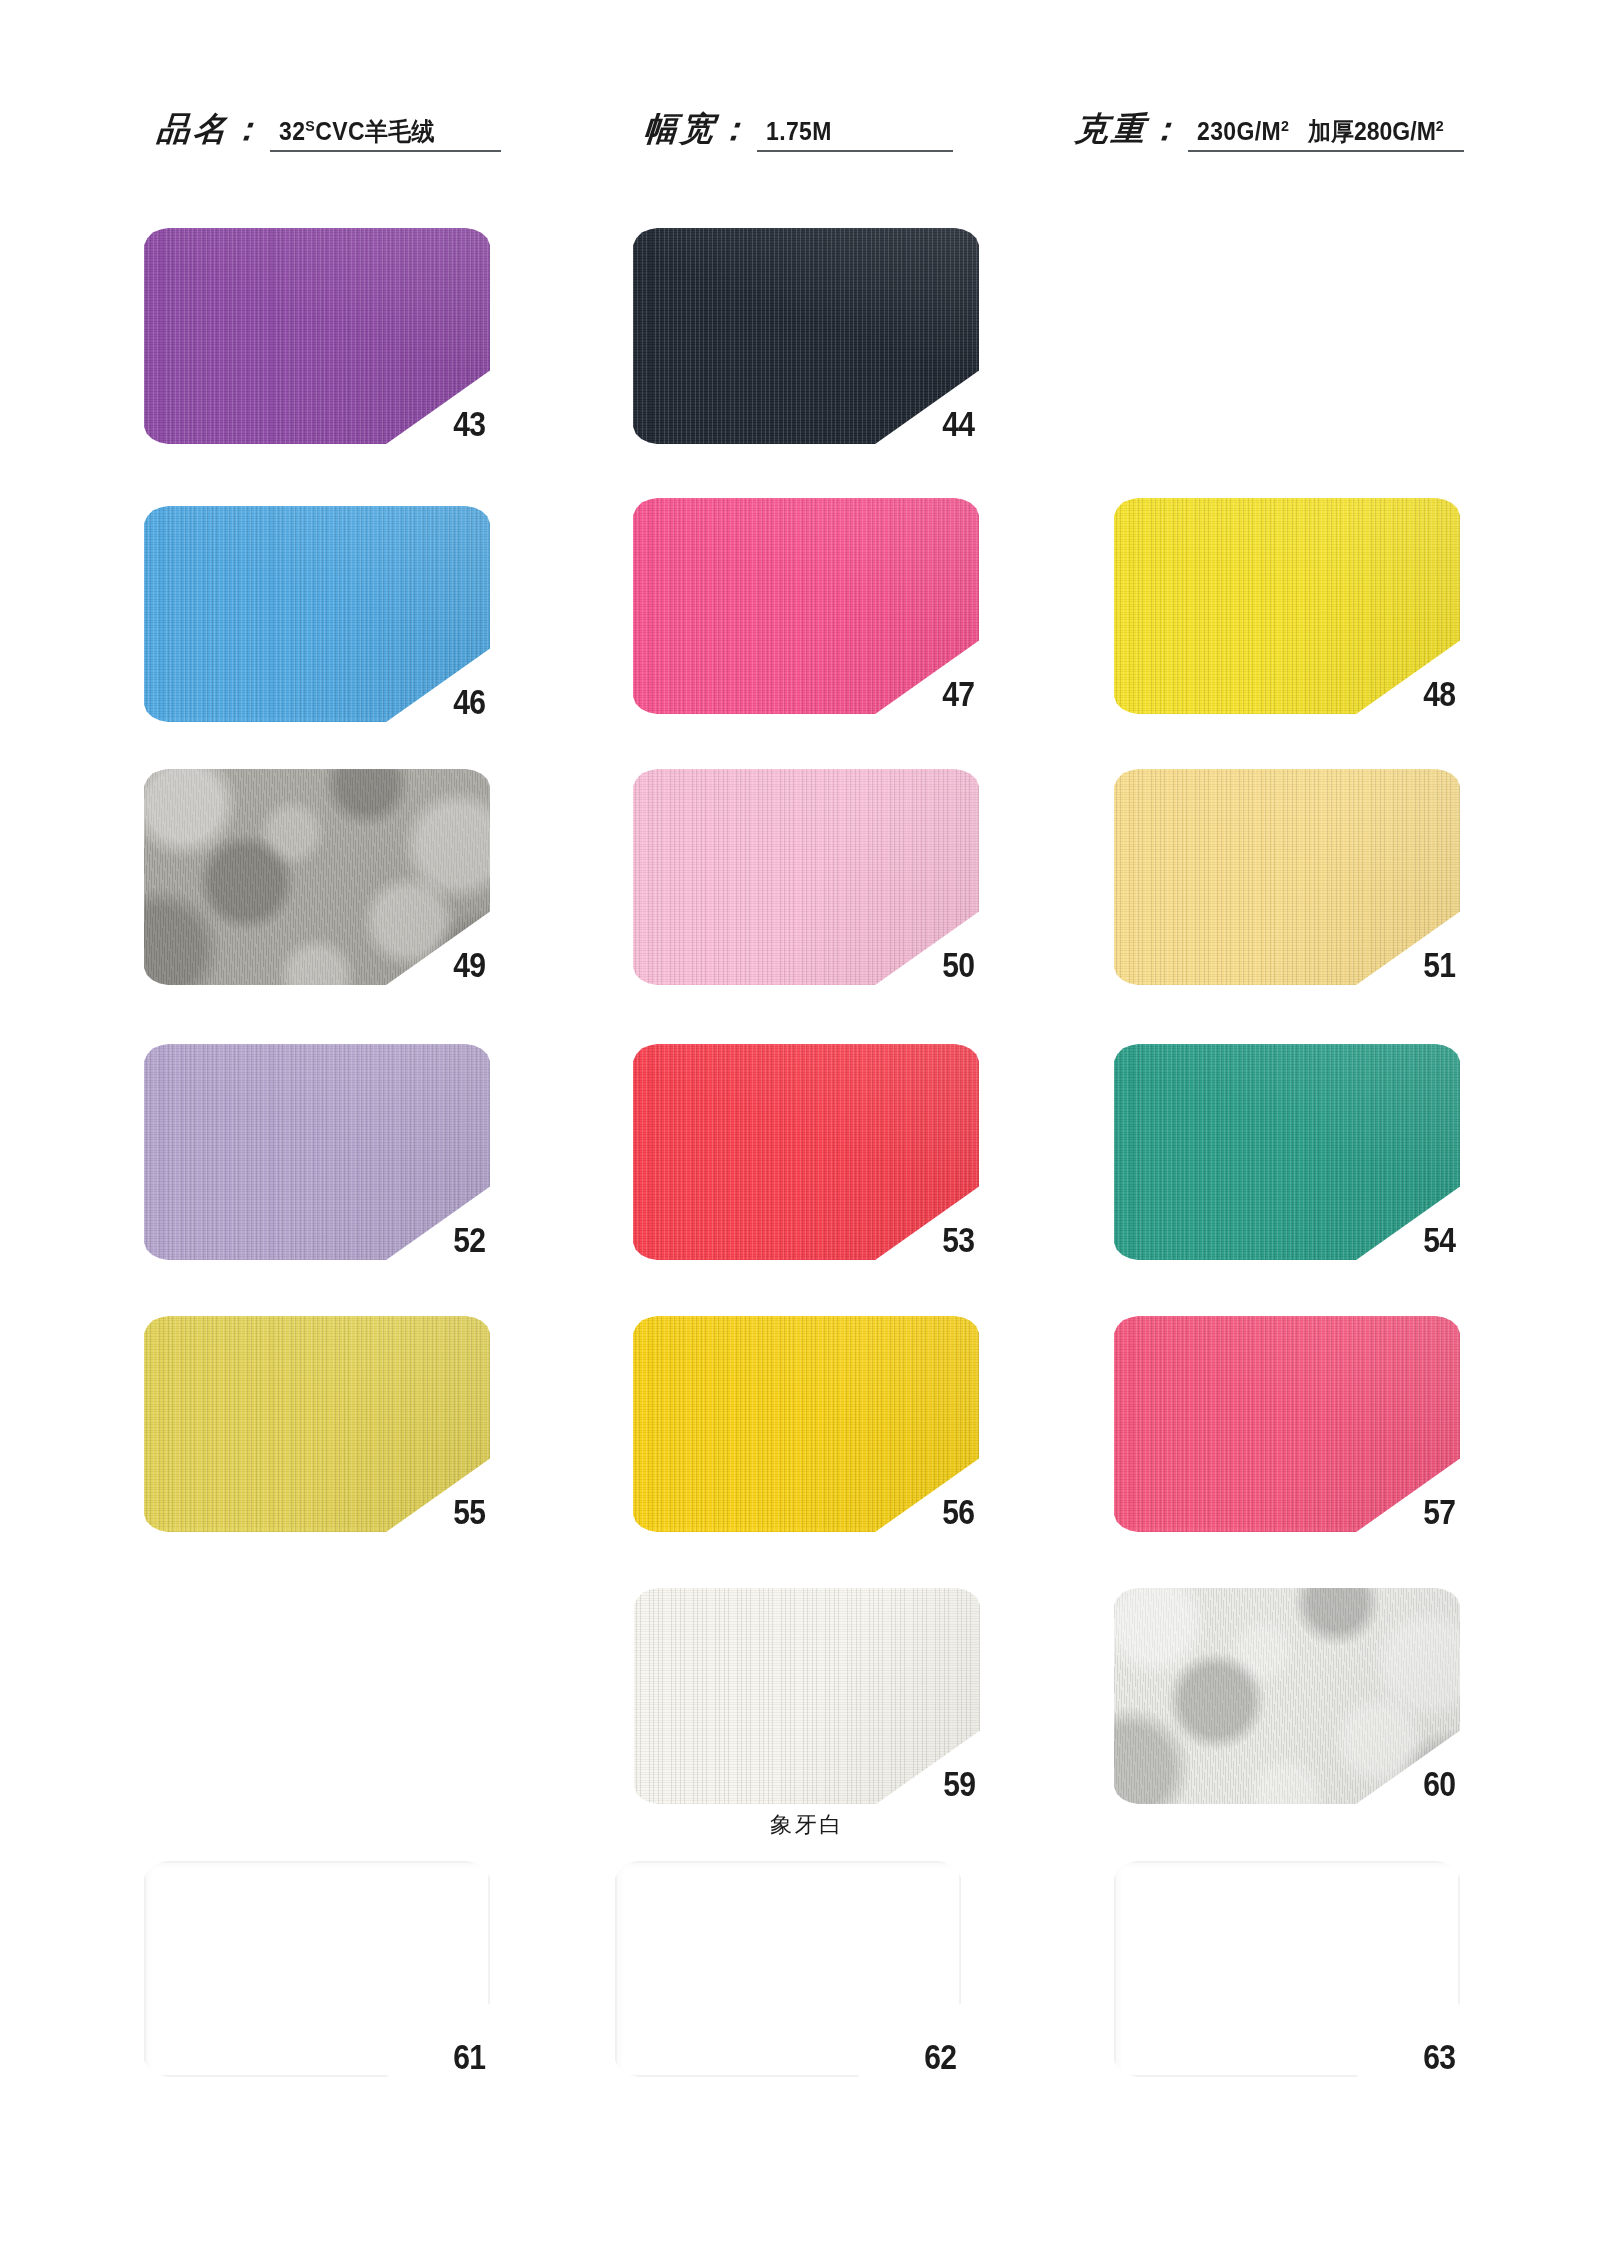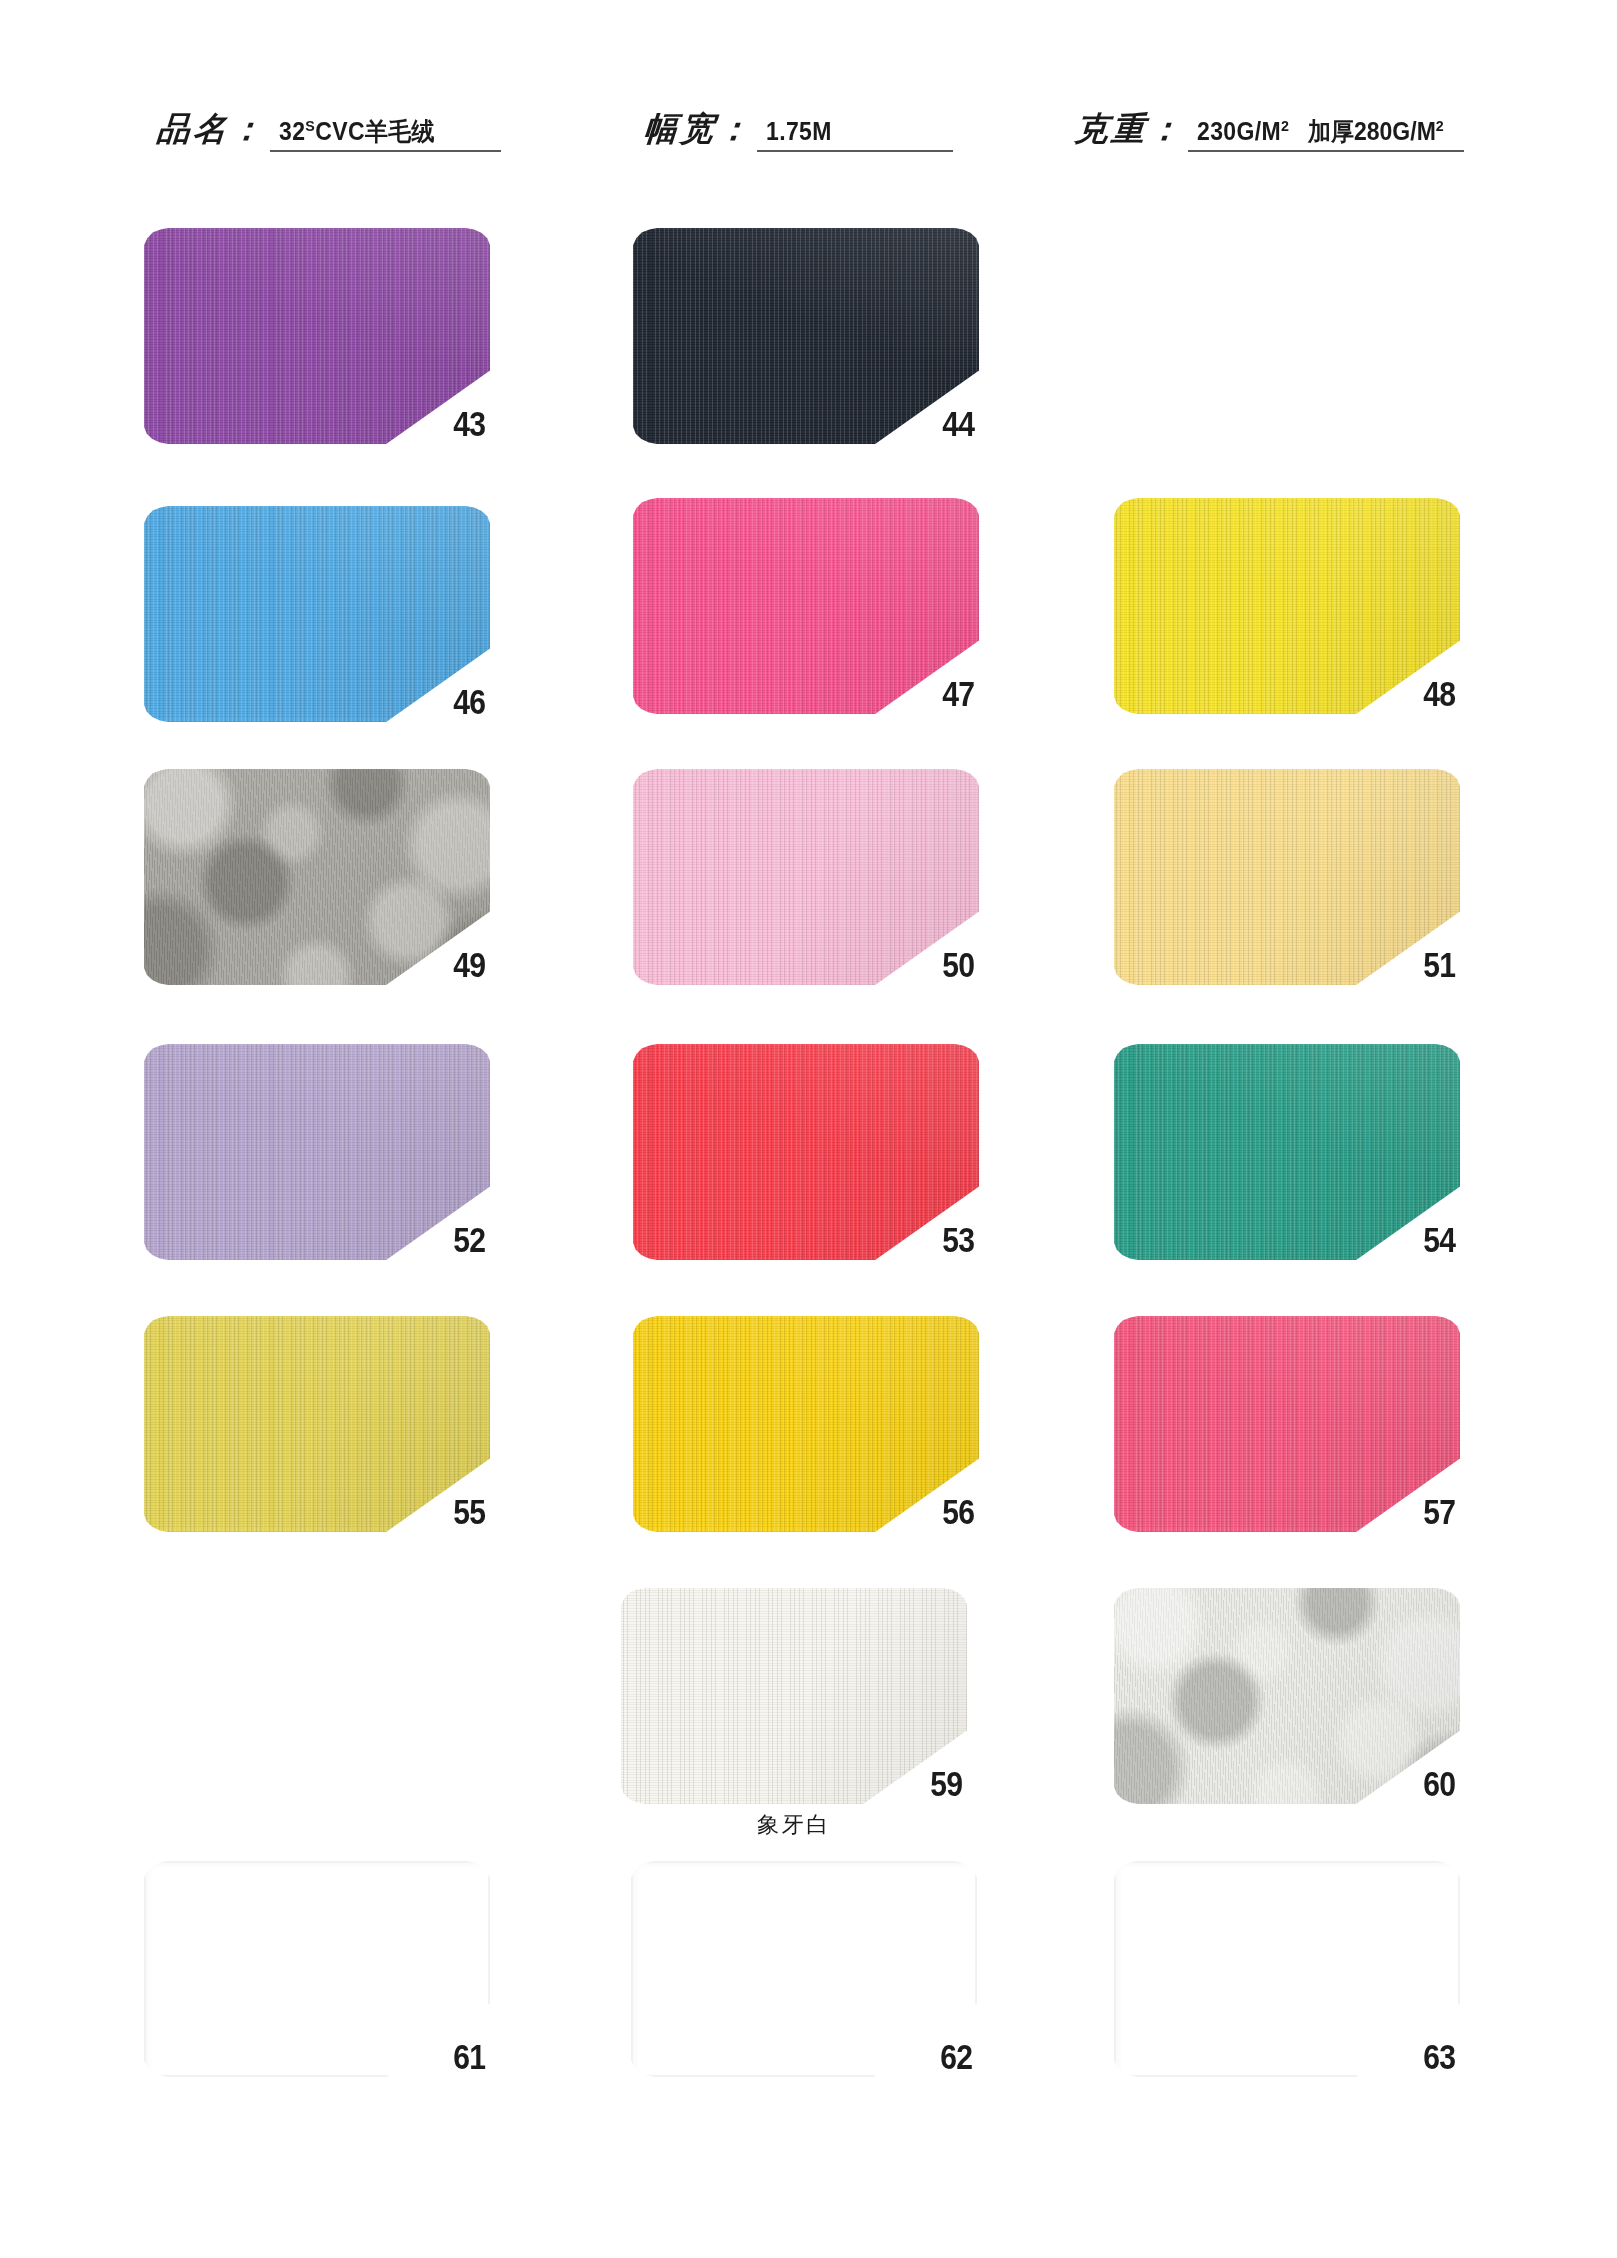--- a/index.html
+++ b/index.html
@@ -345,21 +345,21 @@
       <div class="num">56</div>
     </div>
     <div class="cell" style="left: 1114px; top: 1316px;">
       <div class="swatch-shape">
         <div class="swatch-base" style="background: rgb(245, 87, 127);"></div>
         <div class="tex-rib"></div>
         <div class="tex-shade"></div>
       </div>
       <div class="num">57</div>
     </div>
-    <div class="cell" style="left: 621px; top: 1588px;">
+    <div class="cell" style="left: 634px; top: 1588px;">
       <div class="swatch-shape">
         <div class="swatch-base" style="background: rgb(246, 245, 239);"></div>
         <div class="tex-rib"></div>
         <div class="tex-shade"></div>
       </div>
       <div class="num">59</div>
       <div class="sub-label">象牙白</div>
     </div>
     <div class="cell" style="left: 1114px; top: 1588px; padding-left: 16px;">
       <div class="swatch-shape">
@@ -368,21 +368,21 @@
         <div class="tex-shade"></div>
       </div>
       <div class="num">60</div>
     </div>
     <div class="cell" style="left: 144px; top: 1861px; border-radius: 17px;">
       <div class="swatch-shape empty">
         <div class="empty-outline"></div>
       </div>
       <div class="num">61</div>
     </div>
-    <div class="cell" style="left: 631px; top: 1861px;">
+    <div class="cell" style="left: 615px; top: 1861px;">
       <div class="swatch-shape empty">
         <div class="empty-outline"></div>
       </div>
       <div class="num">62</div>
     </div>
     <div class="cell" style="left: 1114px; top: 1861px;">
       <div class="swatch-shape empty">
         <div class="empty-outline"></div>
       </div>
       <div class="num">63</div>

